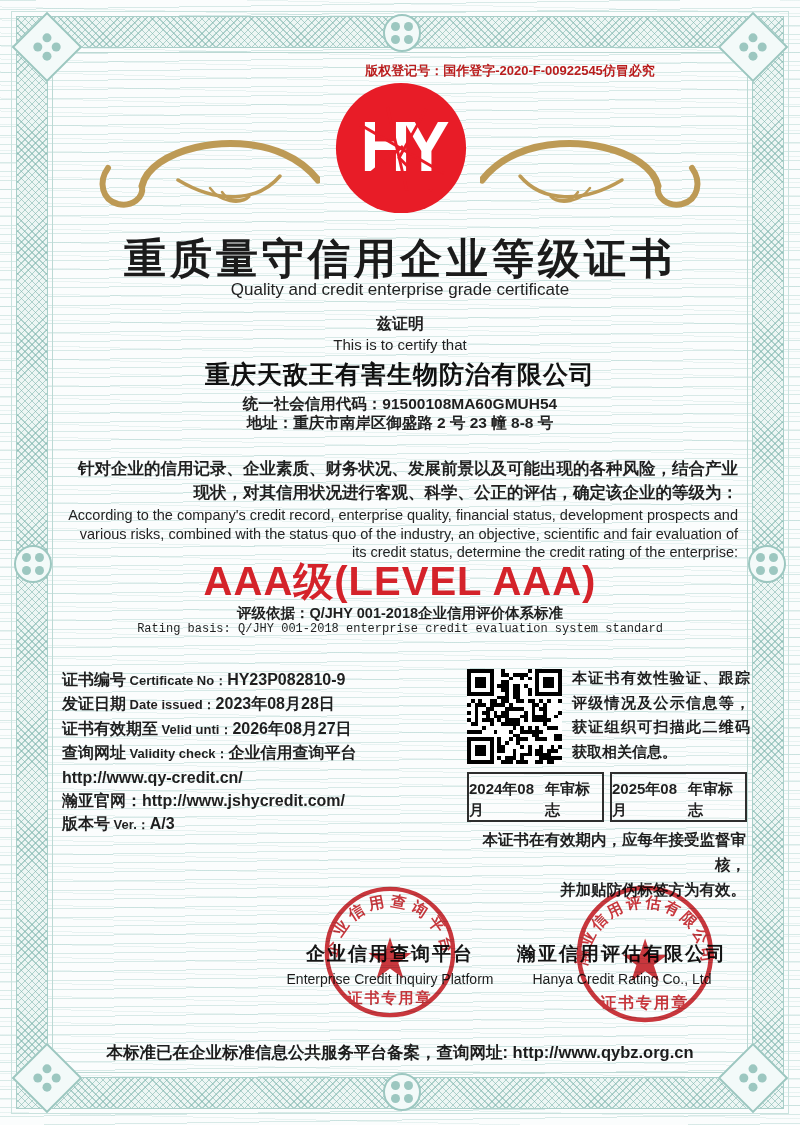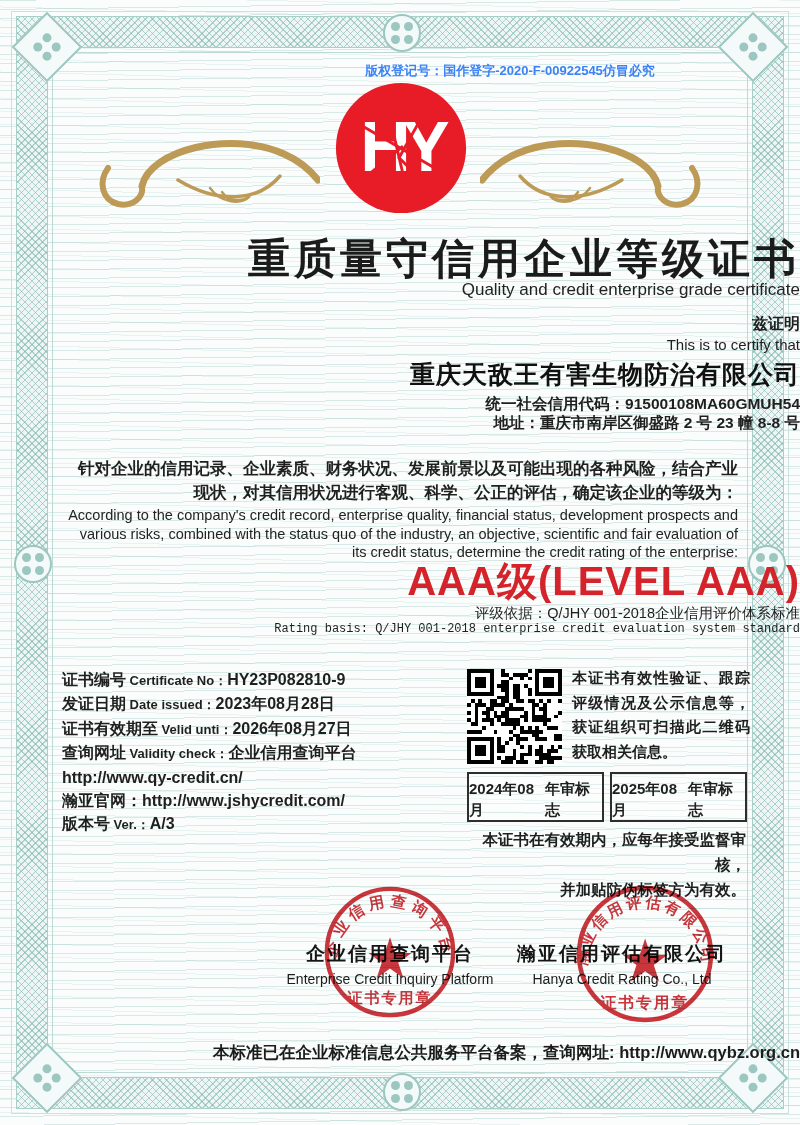--- a/index.html
+++ b/index.html
@@ -27,39 +27,39 @@
   .frame-inner{position:absolute;inset:52px;border:1px solid #bcd9d4;pointer-events:none;}
   .corner{position:absolute;width:46px;height:46px;transform:rotate(45deg);
           border:2px solid #9cc7c0;background:#f3faf9;display:flex;align-items:center;justify-content:center;}
   .corner .dots, .button .dots{display:grid;grid-template-columns:9px 9px;grid-gap:4px;}
   .corner .dots i, .button .dots i{width:9px;height:9px;border-radius:50%;background:#9cc7c0;display:block;}
   .c-tl{left:22px;top:22px;} .c-tr{right:22px;top:22px;} .c-bl{left:22px;bottom:22px;} .c-br{right:22px;bottom:22px;}
   .button{position:absolute;width:34px;height:34px;border-radius:50%;
           border:2px solid #9cc7c0;background:#f3faf9;display:flex;align-items:center;justify-content:center;}
   .b-t{left:383px;top:14px;} .b-b{left:383px;bottom:14px;} .b-l{left:14px;top:545px;} .b-r{right:14px;top:545px;}
   .abs{position:absolute;}
-  .ctr{left:0;width:100%;text-align:right;}
+  .ctr{left:0;width:100%;text-align:center;}
   
   .copyright{top:62px;left:510px;transform:translateX(-50%);white-space:nowrap;
-             font-size:13px;font-weight:600;color:#3b82f6;}
+             font-size:13px;font-weight:600;color:#b91c1c;}
   .logo{left:333px;top:80px;width:136px;height:136px;}
   .flourish{top:118px;width:228px;height:92px;}
   .fl-l{left:92px;} .fl-r{right:92px;transform:scaleX(-1);}
   .title{top:231px;font-size:42px;font-weight:700;letter-spacing:4px;color:#1b1b1b;}
   .title-en{top:280px;font-size:17px;color:#222;}
   .certify-cn{top:314px;font-size:16px;font-weight:600;}
   .certify-en{top:336px;font-size:15px;}
   .company{top:358px;font-size:25px;font-weight:700;letter-spacing:1px;color:#111;}
   .code-line{top:394px;font-size:15.5px;font-weight:600;}
   .addr-line{top:413px;font-size:15.5px;font-weight:600;}
   .para{left:64px;width:674px;text-align:right;}
   .para-cn{top:456px;font-size:16.5px;font-weight:600;line-height:24px;}
   .para-en{top:506px;font-size:14.5px;line-height:18.5px;color:#232323;}
   .rating{top:554px;font-size:40px;font-weight:800;letter-spacing:1px;}
-  .basis-cn{top:604px;font-size:14.5px;font-weight:400;}
+  .basis-cn{top:604px;font-size:14.5px;font-weight:700;}
   .basis-en{top:622px;font-size:12px;font-family:Liberation Mono, monospace;}
   .details{left:62px;top:668px;width:400px;}
   .drow{font-size:16px;font-weight:600;line-height:23.4px;white-space:nowrap;}
   .drow .en{font-size:13px;}
   .qr{left:467px;top:669px;width:95px;height:95px;background:#fff;line-height:0;}
   .qr-note{left:572px;top:666px;width:178px;font-size:15px;font-weight:600;line-height:24.5px;text-align:justify;}
   .ybox{position:absolute;top:772px;width:133px;height:46px;border:2px solid #2e2e2e;
         display:flex;align-items:flex-end;justify-content:center;
         font-size:15px;font-weight:600;line-height:21px;background:rgba(255,255,255,.25);}
   .yb1{left:467px;} .yb2{left:610px;}

